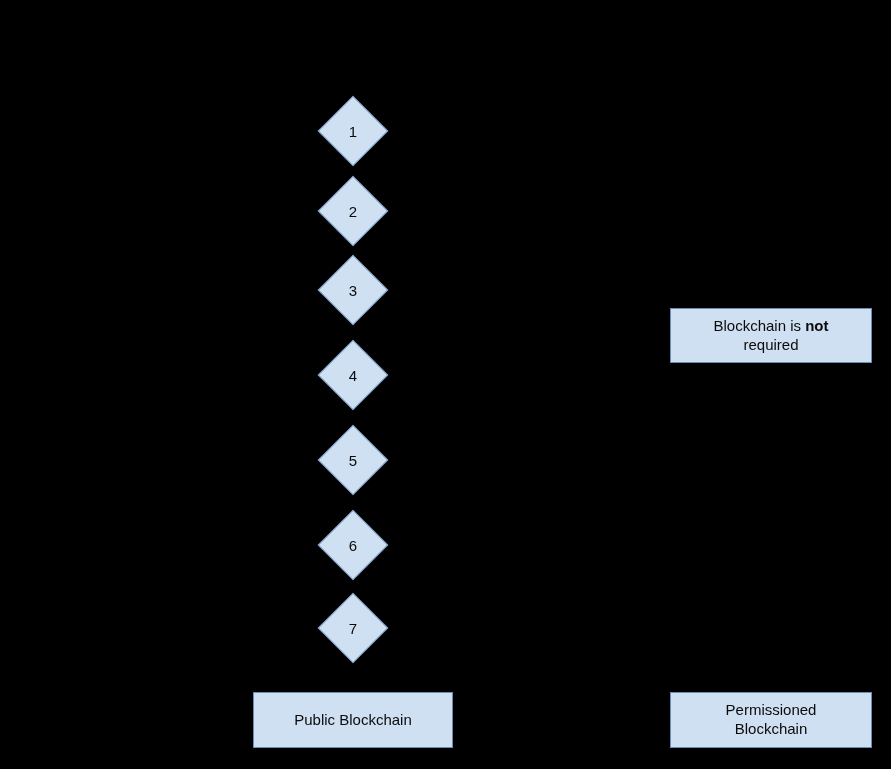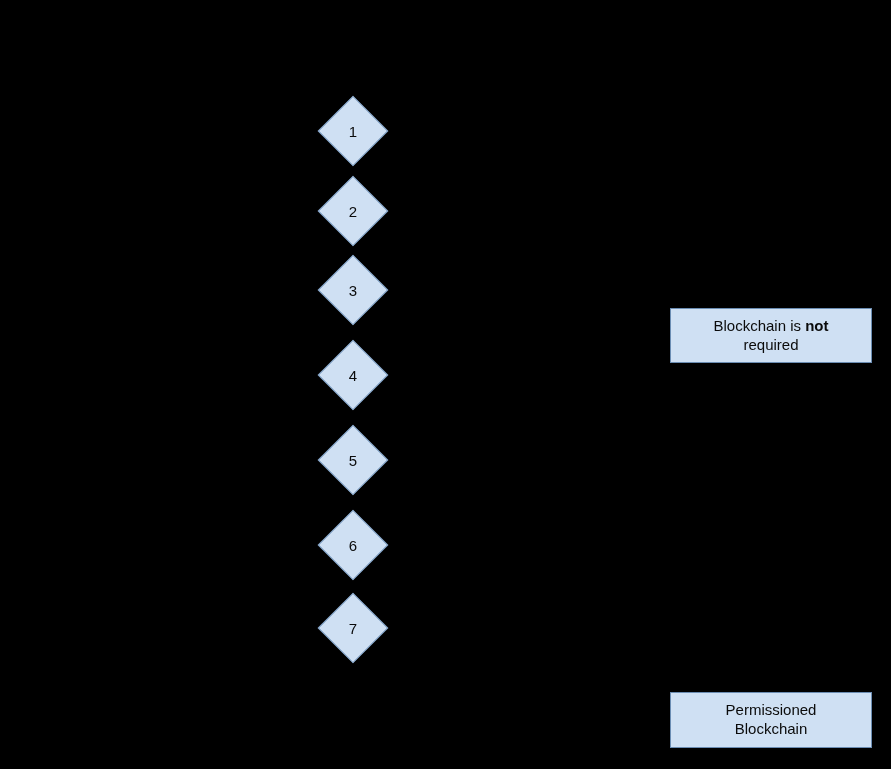--- a/index.html
+++ b/index.html
@@ -125,20 +125,23 @@
     <div class="num">7</div>
   </div>
 
   <div class="box" style="left:670px; top:308px; width:202px; height:55px;">
     <div>
       <span class="line"><span>Blockchain is <span class="bold">not</span></span></span>
       <span class="line">required</span>
     </div>
   </div>
 
+  <div class="box" style="left:253px; top:692px; width:200px; height:56px;">
+    <span class="line">Public Blockchain</span>
+  </div>
 
   <div class="box" style="left:670px; top:692px; width:202px; height:56px;align-items:center;">
     <div>
       <span class="line">Permissioned</span>
       <span class="line">Blockchain</span>
     </div>
   </div>
 
 </div>
 

